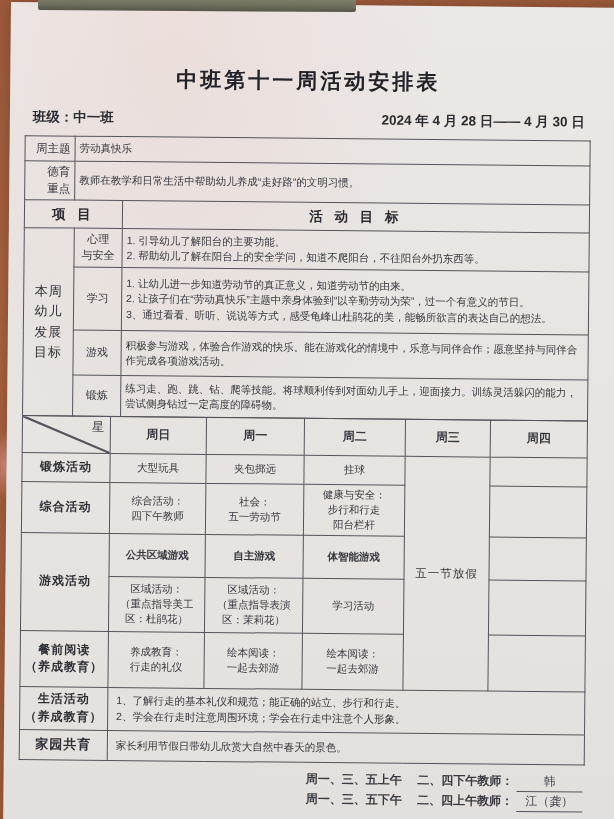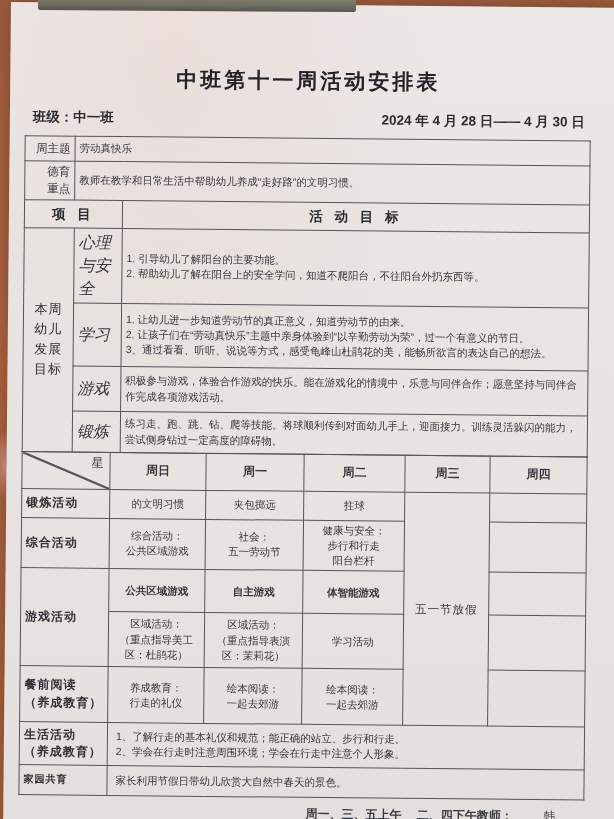--- a/index.html
+++ b/index.html
@@ -37,28 +37,28 @@
   }
   table{border-collapse:collapse;table-layout:fixed;width:566px;}
   td{
     border:1px solid #55545c;padding:2px 4px;vertical-align:middle;
     font-size:10.5px;line-height:1.45;color:#36373e;
   }
   .pre{white-space:pre-line;}
   .lbl{text-align:right;font-size:11.5px;}
   .big-lbl{text-align:center;font-size:13.5px;font-weight:bold;letter-spacing:4px;color:#2b2c32;}
   .dev-lbl{text-align:center;font-size:13px;line-height:1.55;letter-spacing:1px;color:#2e2f35;}
-  .sec-lbl{text-align:left;font-size:16px;font-style:italic;}
+  .sec-lbl{text-align:center;font-size:11px;}
   .info-table{margin-top:9px;}
   .sched{margin-top:-1px;}
   .day-hd{text-align:center;font-size:12px;font-weight:bold;}
   .corner{position:relative;padding:0;}
   .corner svg{position:absolute;left:0;top:0;width:100%;height:100%;}
   .corner .star{position:absolute;right:6px;top:2px;font-size:12px;}
-  .row-lbl{text-align:left;font-size:12px;font-weight:600;color:#2e2f35;letter-spacing:1px;}
+  .row-lbl{text-align:center;font-size:12px;font-weight:600;color:#2e2f35;letter-spacing:1px;}
   .cell{text-align:center;}
   .holiday{text-align:center;font-size:11.5px;letter-spacing:1px;}
   .span-cell{padding-left:8px;}
   .footer{
     margin-top:7px;text-align:right;font-size:12px;font-weight:600;
     color:#3a3b42;padding-right:2px;line-height:1.6;
   }
   .hand{
     display:inline-block;min-width:66px;text-align:center;
     border-bottom:1px solid #55545c;font-weight:500;color:#41424c;
@@ -161,30 +161,30 @@
           <span class="star">星</span>
         </td>
         <td class="day-hd">周日</td>
         <td class="day-hd">周一</td>
         <td class="day-hd">周二</td>
         <td class="day-hd">周三</td>
         <td class="day-hd">周四</td>
       </tr>
       <tr class="t2-r1">
         <td class="row-lbl">锻炼活动</td>
-        <td class="cell">的文明习惯</td>
+        <td class="cell">大型玩具</td>
         <td class="cell">夹包掷远</td>
         <td class="cell">拄球</td>
         <td rowspan="5" class="holiday">五一节放假</td>
         <td class="cell"></td>
       </tr>
       <tr class="t2-r2">
         <td class="row-lbl">综合活动</td>
         <td class="cell pre">综合活动：
-公共区域游戏</td>
+四下午教师</td>
         <td class="cell pre">社会：
 五一劳动节</td>
         <td class="cell pre">健康与安全：
 步行和行走
 阳台栏杆</td>
         <td class="cell"></td>
       </tr>
       <tr class="t2-r3">
         <td rowspan="2" class="row-lbl">游戏活动</td>
         <td class="cell">公共区域游戏</td>
@@ -213,21 +213,21 @@
 一起去郊游</td>
         <td class="cell"></td>
       </tr>
       <tr class="t2-r6">
         <td class="row-lbl pre">生活活动
 （养成教育）</td>
         <td colspan="5" class="pre span-cell">1、了解行走的基本礼仪和规范；能正确的站立、步行和行走。
 2、学会在行走时注意周围环境；学会在行走中注意个人形象。</td>
       </tr>
       <tr class="t2-r7">
-        <td class="row-lbl" style="font-size:10px;">家园共育</td>
+        <td class="row-lbl" style="font-size:13px;">家园共育</td>
         <td colspan="5" class="span-cell">家长利用节假日带幼儿欣赏大自然中春天的景色。</td>
       </tr>
     </tbody>
       </table>
 
     <div class="footer">
       <div>
         <span>周一、三、五上午　 二、四下午教师：</span>
         <span class="hand">韩</span>
       </div>

